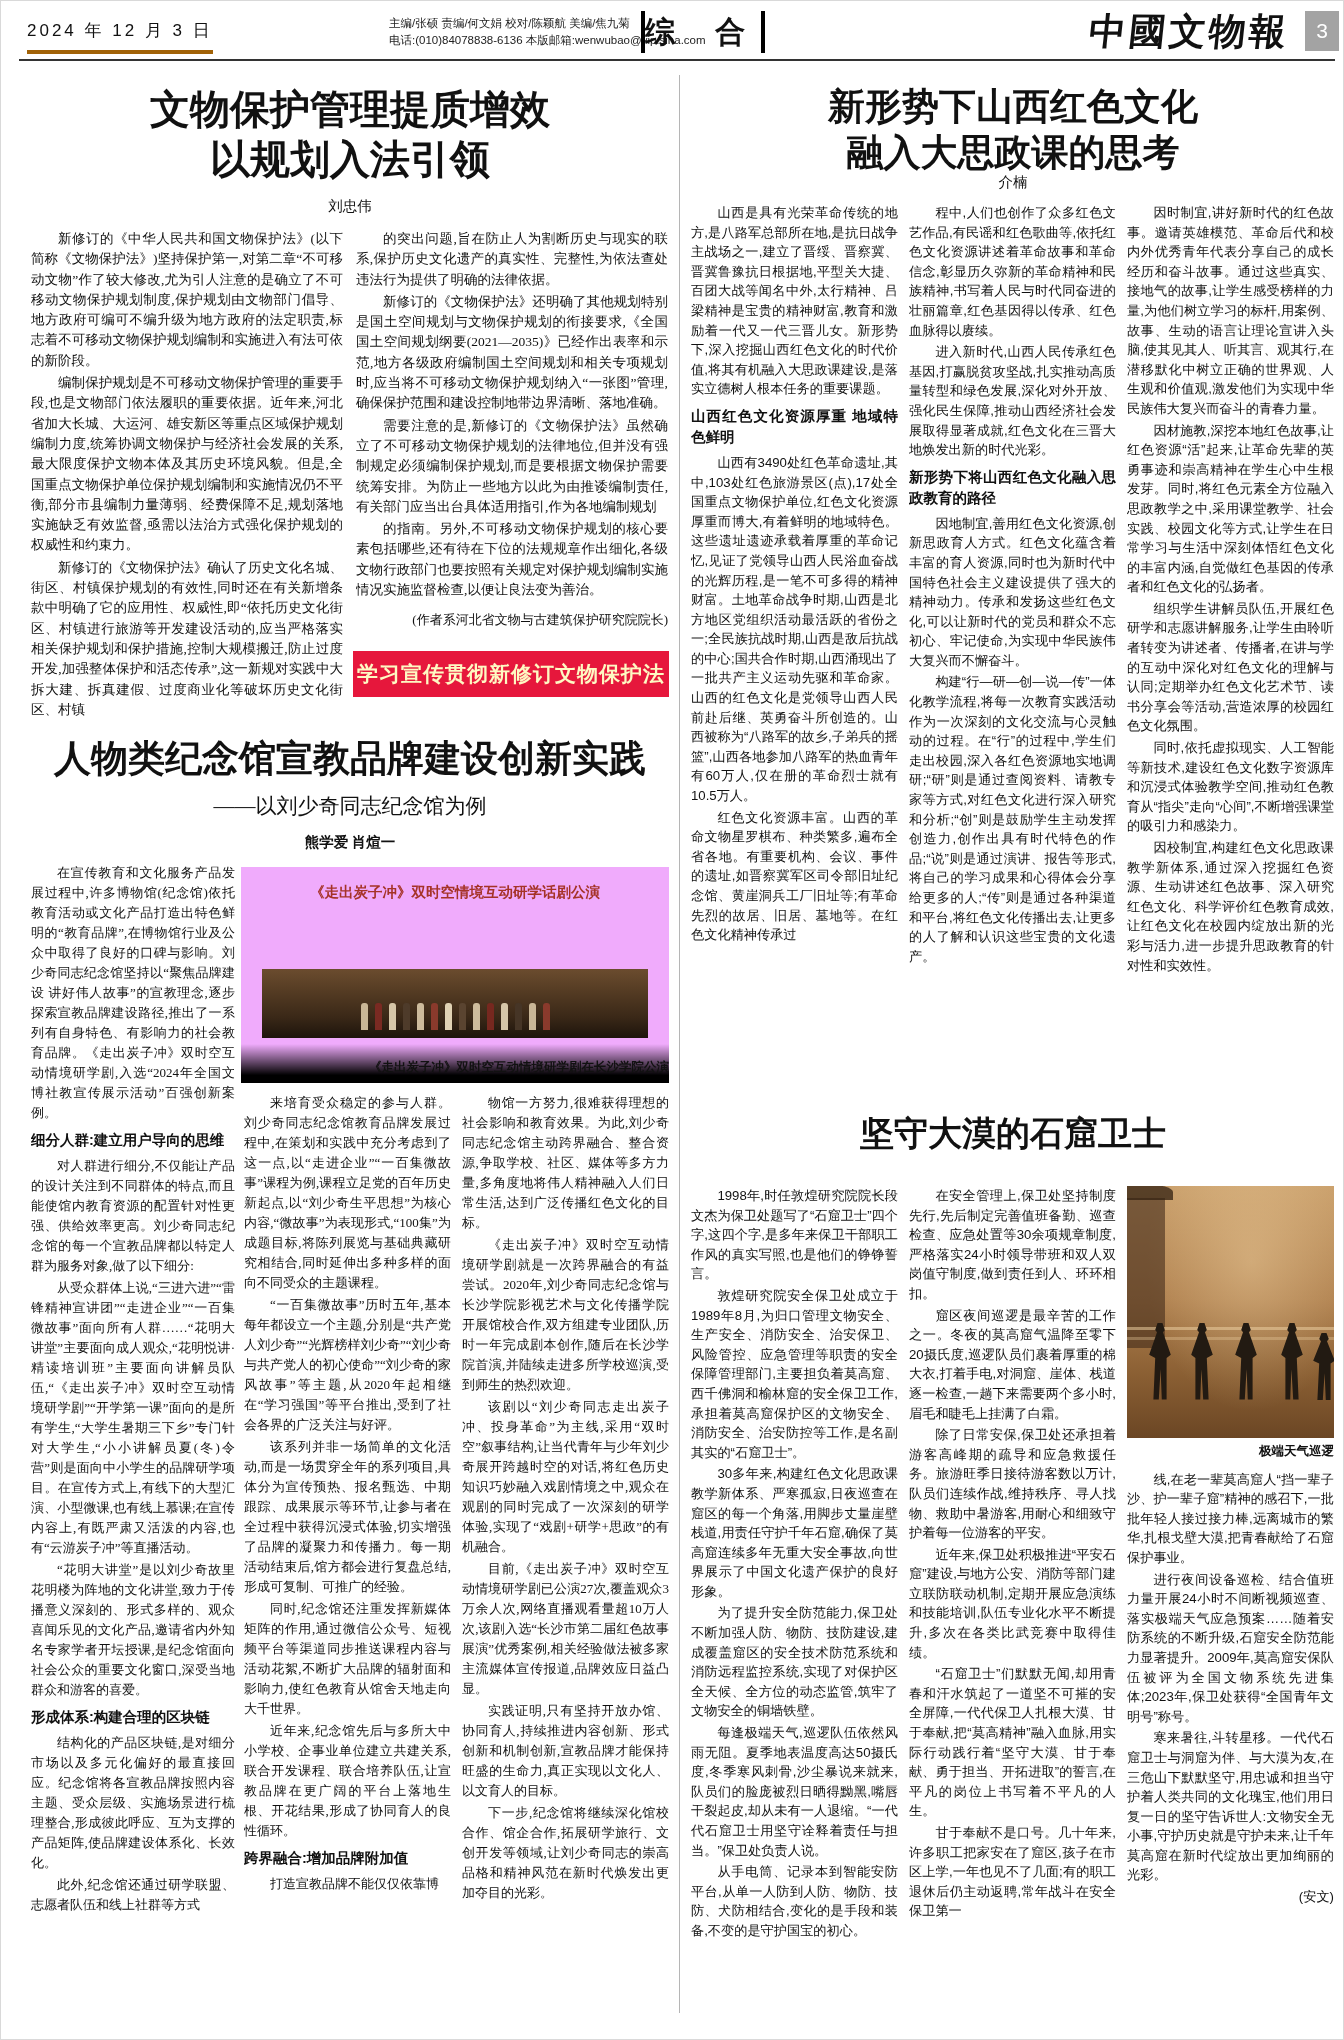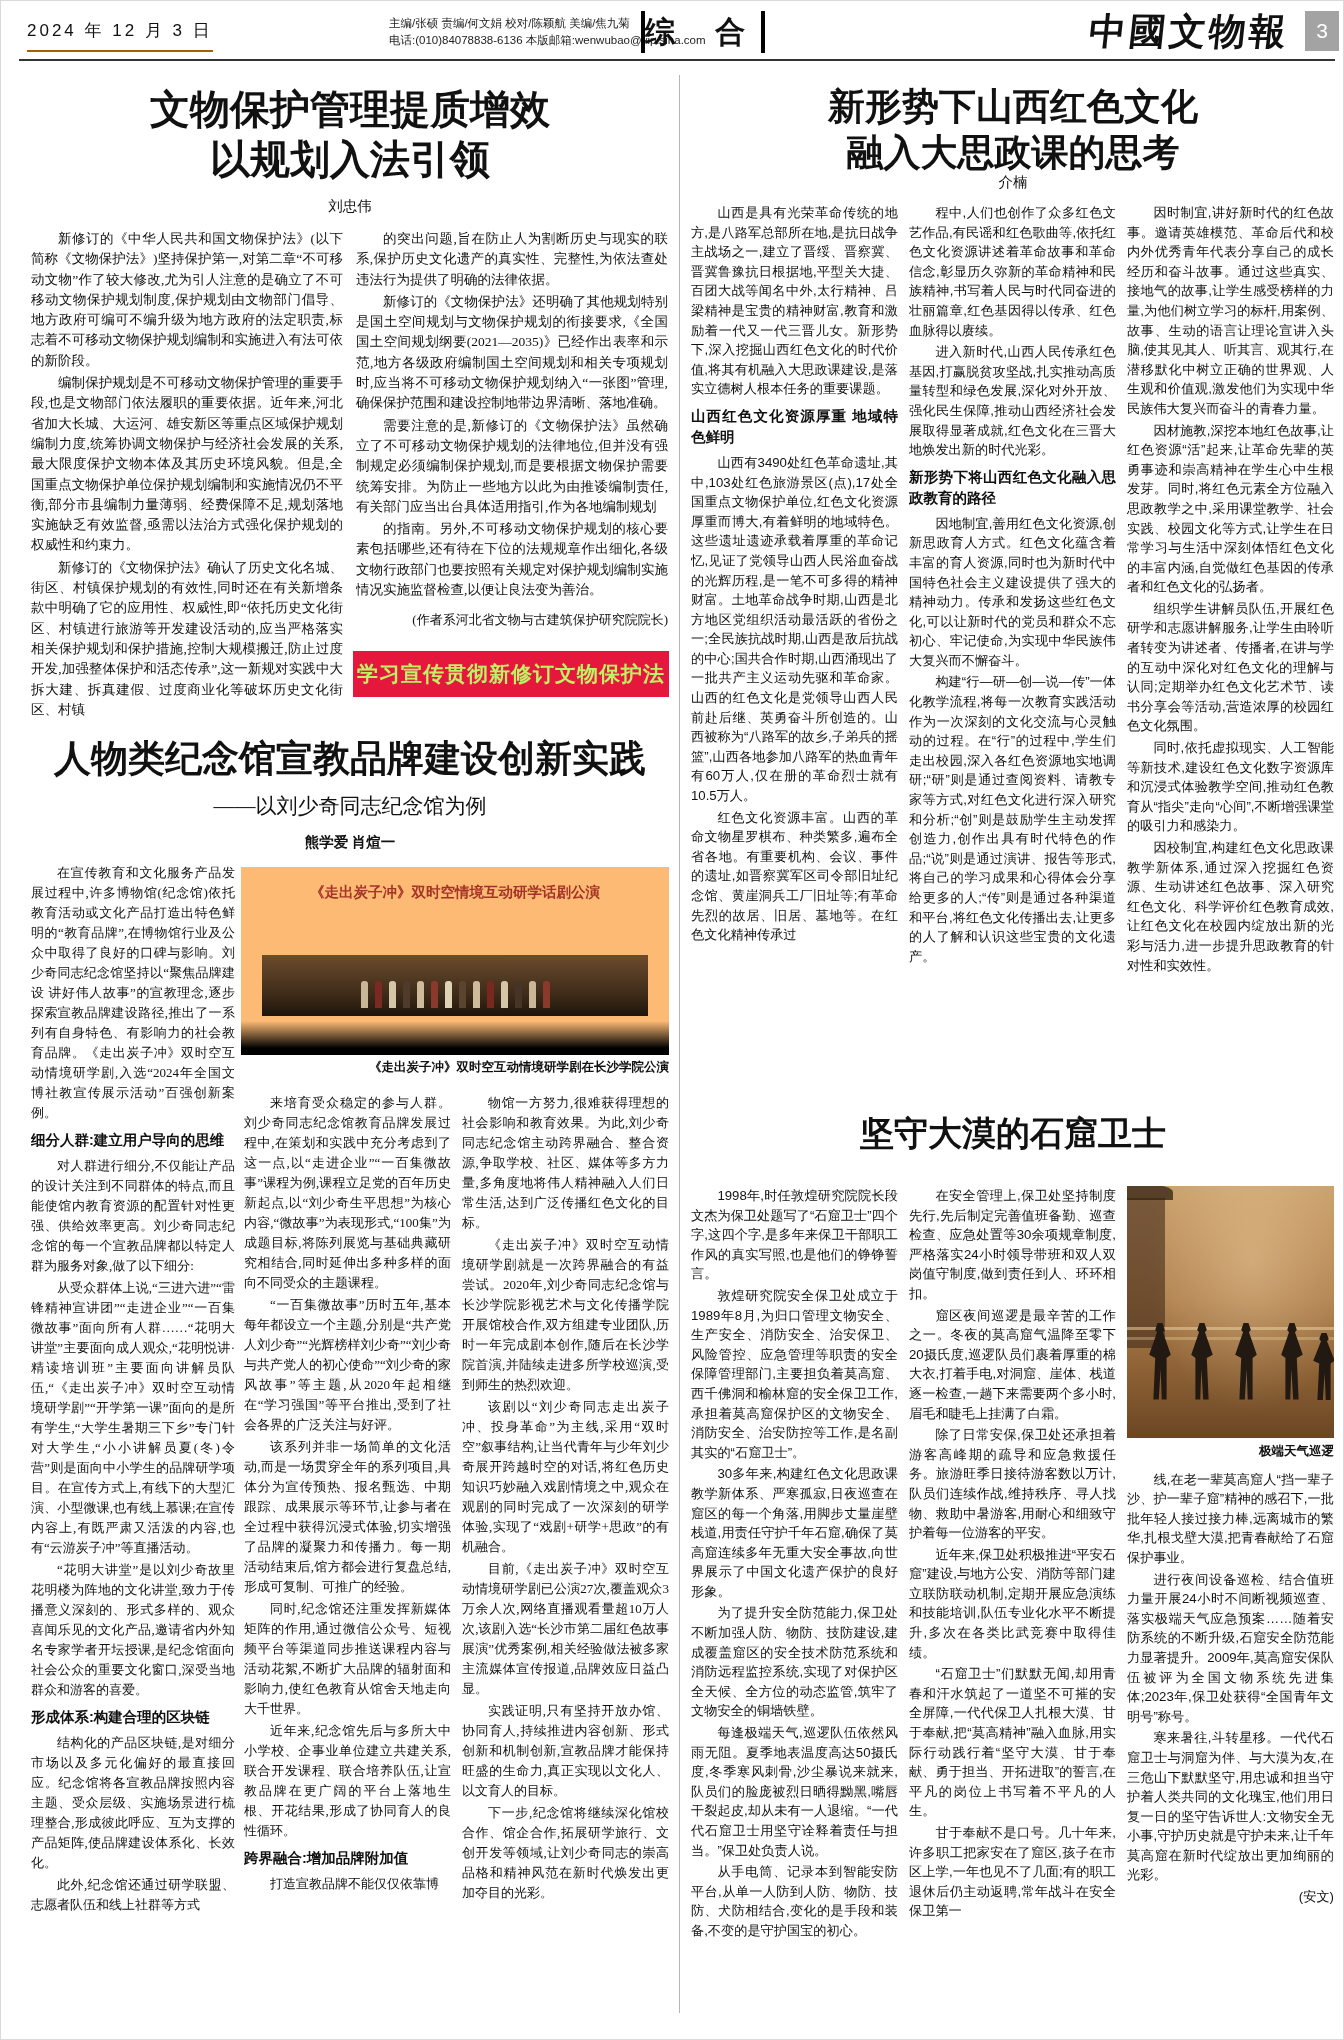--- a/index.html
+++ b/index.html
@@ -1,21 +1,21 @@
 <!DOCTYPE html>
 <html><head>
 <meta charset="utf-8">
 <style>
   html,body{margin:0;padding:0;background:#f2f2f2;}
   .page{position:relative;width:1344px;height:2040px;background:#fff;margin:0 auto;
         font-family:"Liberation Serif","DejaVu Serif",serif;color:#111;
         border:1px solid #d9d9d9;box-sizing:border-box;overflow:hidden;}
   
   .hdr-date{position:absolute;left:26px;top:18px;font-size:17px;letter-spacing:3px;
-            font-family:"Liberation Sans",sans-serif;border-bottom:2px solid #a16207;padding-bottom:8px;}
+            font-family:"Liberation Sans",sans-serif;border-bottom:4px solid #a16207;padding-bottom:8px;}
   .hdr-staff{position:absolute;left:388px;top:14px;font-size:11.5px;line-height:17px;
              font-family:"Liberation Sans",sans-serif;color:#222;}
   .hdr-section{position:absolute;left:640px;top:8px;height:46px;display:flex;align-items:center;}
   .hdr-bar{width:4px;height:42px;background:#000;}
   .hdr-section-text{font-size:30px;font-weight:bold;letter-spacing:16px;
                     font-family:"Liberation Sans",sans-serif;}
   .masthead{position:absolute;left:1088px;top:6px;font-size:37px;font-weight:bold;
             transform:skewX(-6deg);letter-spacing:3px;font-family:"Liberation Serif",serif;}
   .pagebox{position:absolute;left:1304px;top:10px;width:34px;height:40px;background:#a3a3a3;
            color:#fff;font-size:21px;display:flex;align-items:center;justify-content:center;
@@ -26,27 +26,27 @@
   .headline{position:absolute;text-align:center;font-weight:bold;line-height:1.25;}
   .byline{position:absolute;text-align:center;font-size:14.5px;}
   .col{position:absolute;overflow:hidden;text-align:justify;}
   .col p{margin:0 0 2px 0;text-indent:2em;}
   .serifbody{font-size:13.5px;line-height:20.3px;}
   .sansbody{font-family:"Liberation Sans","DejaVu Sans",sans-serif;font-size:13.2px;line-height:19.6px;}
   .subhead{font-weight:bold;text-indent:0 !important;margin:7px 0 5px 0 !important;
            font-family:"Liberation Sans",sans-serif;font-size:14.5px;line-height:21px;}
   .affil{position:absolute;text-align:right;font-size:13px;}
   .banner{position:absolute;left:352px;top:650px;width:316px;height:46px;background:#e6173c;
-          color:#bef264;display:flex;align-items:center;justify-content:center;
+          color:#fef9c3;display:flex;align-items:center;justify-content:center;
           font-size:21px;font-weight:bold;letter-spacing:1px;font-family:"Liberation Sans",sans-serif;}
   .caption{position:absolute;text-align:right;font-size:12.5px;font-weight:bold;
            font-family:"Liberation Sans",sans-serif;}
   .sign{text-align:right;text-indent:0 !important;}
   
-  .photo1{position:absolute;left:240px;top:866px;width:428px;height:188px;background:#fdba74;overflow:hidden;}
+  .photo1{position:absolute;left:240px;top:866px;width:428px;height:216px;background:#f0abfc;overflow:hidden;}
   .photo1-title{color:#a53327;text-align:center;font-size:14.5px;font-weight:bold;margin-top:16px;}
   .stage{position:absolute;left:5%;right:5%;top:47%;height:32%;
          background:linear-gradient(#6b4c2e,#3a2817 70%,#1d140c);display:flex;
          justify-content:center;align-items:flex-end;gap:7px;padding-bottom:8px;box-sizing:border-box;}
   .fig{width:7px;height:27px;border-radius:3px 3px 0 0;}
   .audience{position:absolute;bottom:0;left:0;right:0;height:18%;
             background:linear-gradient(rgba(0,0,0,0),#000 80%);}
   
   .photo2{position:relative;width:207px;height:252px;overflow:hidden;
           background:linear-gradient(#caa06c,#b0814f 45%,#8a5f33 75%,#6b4624);}

